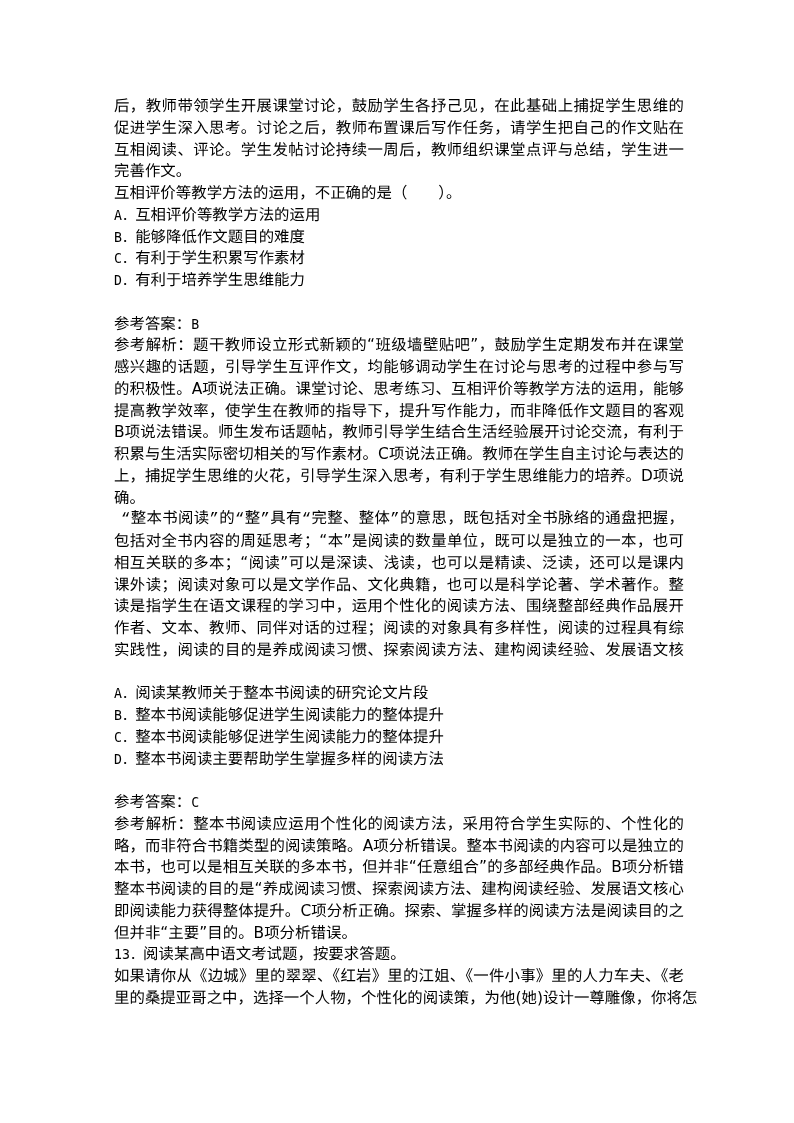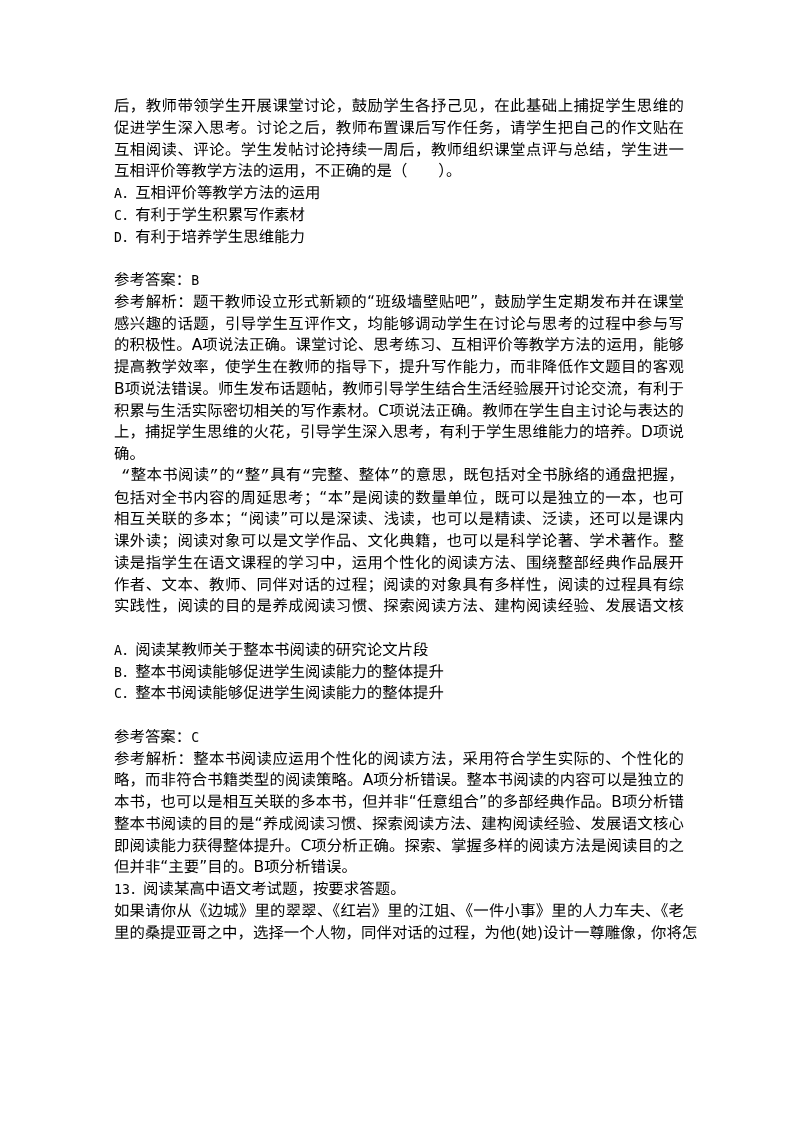--- a/index.html
+++ b/index.html
@@ -62,22 +62,24 @@
   }
 </style>
 </head>
 <body>
 
 <div class="page">
   <div class="text-column" id="text-column">
       <div class="line just"><span>后，教师带领学生开展课堂讨论，鼓励学生各抒己见，在此基础上捕捉学生思维的火花，</span></div>
       <div class="line just"><span>促进学生深入思考。讨论之后，教师布置课后写作任务，请学生把自己的作文贴在贴吧上，</span></div>
       <div class="line just"><span>互相阅读、评论。学生发帖讨论持续一周后，教师组织课堂点评与总结，学生进一步修改</span></div>
+      <div class="line"><span>完善作文。</span></div>
       <div class="line"><span>互相评价等教学方法的运用，不正确的是（　　）。</span></div>
       <div class="line"><span class="ascii">A．</span><span>互相评价等教学方法的运用</span></div>
+      <div class="line"><span class="ascii">B．</span><span>能够降低作文题目的难度</span></div>
       <div class="line"><span class="ascii">C．</span><span>有利于学生积累写作素材</span></div>
       <div class="line"><span class="ascii">D．</span><span>有利于培养学生思维能力</span></div>
       <div class="line blank"></div>
       <div class="line"><span>参考答案：</span><span class="ascii">B</span></div>
       <div class="line just"><span>参考解析：题干教师设立形式新颖的“班级墙壁贴吧”，鼓励学生定期发布并在课堂上讨论</span></div>
       <div class="line just"><span>感兴趣的话题，引导学生互评作文，均能够调动学生在讨论与思考的过程中参与写作教学</span></div>
       <div class="line just"><span>的积极性。A项说法正确。课堂讨论、思考练习、互相评价等教学方法的运用，能够有效</span></div>
       <div class="line just"><span>提高教学效率，使学生在教师的指导下，提升写作能力，而非降低作文题目的客观难度。</span></div>
       <div class="line just"><span>B项说法错误。师生发布话题帖，教师引导学生结合生活经验展开讨论交流，有利于学生</span></div>
       <div class="line just"><span>积累与生活实际密切相关的写作素材。C项说法正确。教师在学生自主讨论与表达的基础</span></div>
@@ -87,25 +89,26 @@
       <div class="line just"><span>包括对全书内容的周延思考；“本”是阅读的数量单位，既可以是独立的一本，也可以是</span></div>
       <div class="line just"><span>相互关联的多本；“阅读”可以是深读、浅读，也可以是精读、泛读，还可以是课内读和</span></div>
       <div class="line just"><span>课外读；阅读对象可以是文学作品、文化典籍，也可以是科学论著、学术著作。整本书阅</span></div>
       <div class="line just"><span>读是指学生在语文课程的学习中，运用个性化的阅读方法、围绕整部经典作品展开的，与</span></div>
       <div class="line just"><span>作者、文本、教师、同伴对话的过程；阅读的对象具有多样性，阅读的过程具有综合性和</span></div>
       <div class="line just"><span>实践性，阅读的目的是养成阅读习惯、探索阅读方法、建构阅读经验、发展语文核心素养。</span></div>
       <div class="line blank"></div>
       <div class="line"><span class="ascii">A．</span><span>阅读某教师关于整本书阅读的研究论文片段</span></div>
       <div class="line"><span class="ascii">B．</span><span>整本书阅读能够促进学生阅读能力的整体提升</span></div>
       <div class="line"><span class="ascii">C．</span><span>整本书阅读能够促进学生阅读能力的整体提升</span></div>
+      <div class="line"><span class="ascii">D．</span><span>整本书阅读主要帮助学生掌握多样的阅读方法</span></div>
       <div class="line blank"></div>
       <div class="line"><span>参考答案：</span><span class="ascii">C</span></div>
       <div class="line just"><span>参考解析：整本书阅读应运用个性化的阅读方法，采用符合学生实际的、个性化的阅读策</span></div>
       <div class="line just"><span>略，而非符合书籍类型的阅读策略。A项分析错误。整本书阅读的内容可以是独立的某一</span></div>
       <div class="line just"><span>本书，也可以是相互关联的多本书，但并非“任意组合”的多部经典作品。B项分析错误。</span></div>
       <div class="line just"><span>整本书阅读的目的是“养成阅读习惯、探索阅读方法、建构阅读经验、发展语文核心素养”，</span></div>
       <div class="line just"><span>即阅读能力获得整体提升。C项分析正确。探索、掌握多样的阅读方法是阅读目的之一，</span></div>
       <div class="line"><span>但并非“主要”目的。B项分析错误。</span></div>
       <div class="line"><span class="ascii">13．</span><span>阅读某高中语文考试题，按要求答题。</span></div>
       <div class="line just"><span>如果请你从《边城》里的翠翠、《红岩》里的江姐、《一件小事》里的人力车夫、《老人与海》</span></div>
-      <div class="line"><span>里的桑提亚哥之中，选择一个人物，同伴对话的过程，为他(她)设计一尊雕像，你将怎</span></div>
+      <div class="line"><span>里的桑提亚哥之中，选择一个人物，个性化的阅读策，为他(她)设计一尊雕像，你将怎</span></div>
     </div>
 </div>
 
 </body></html>

